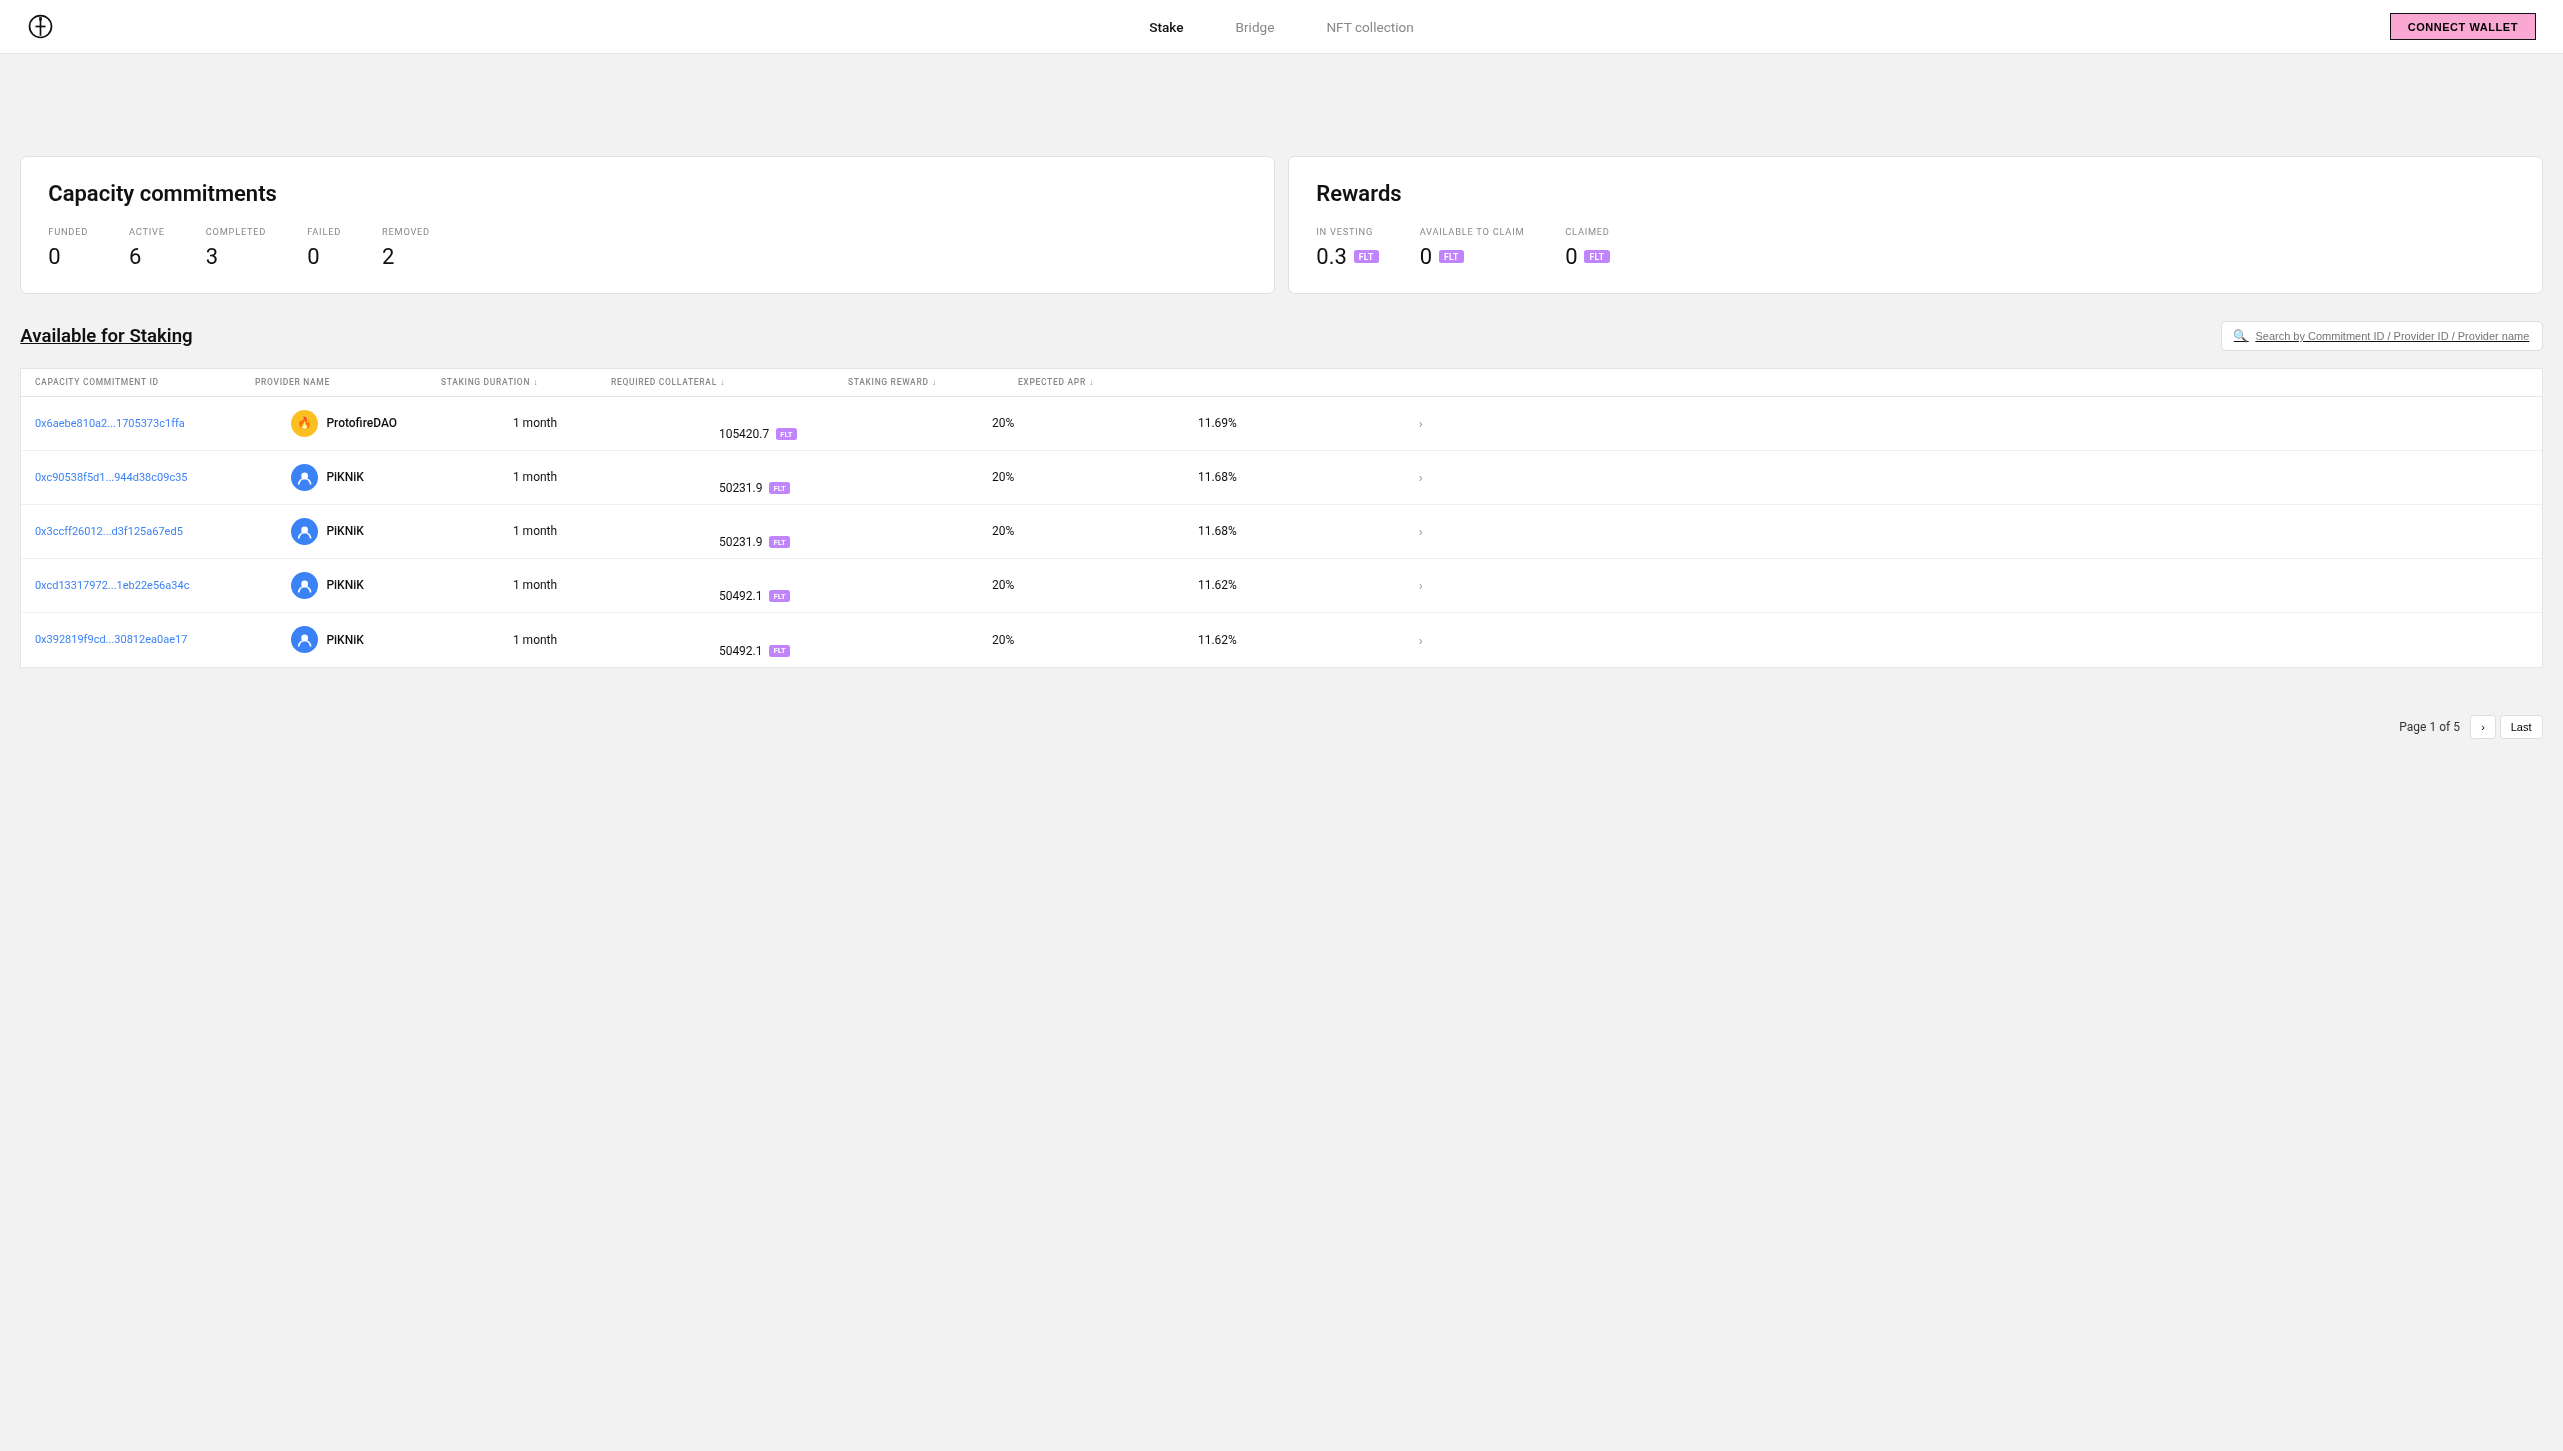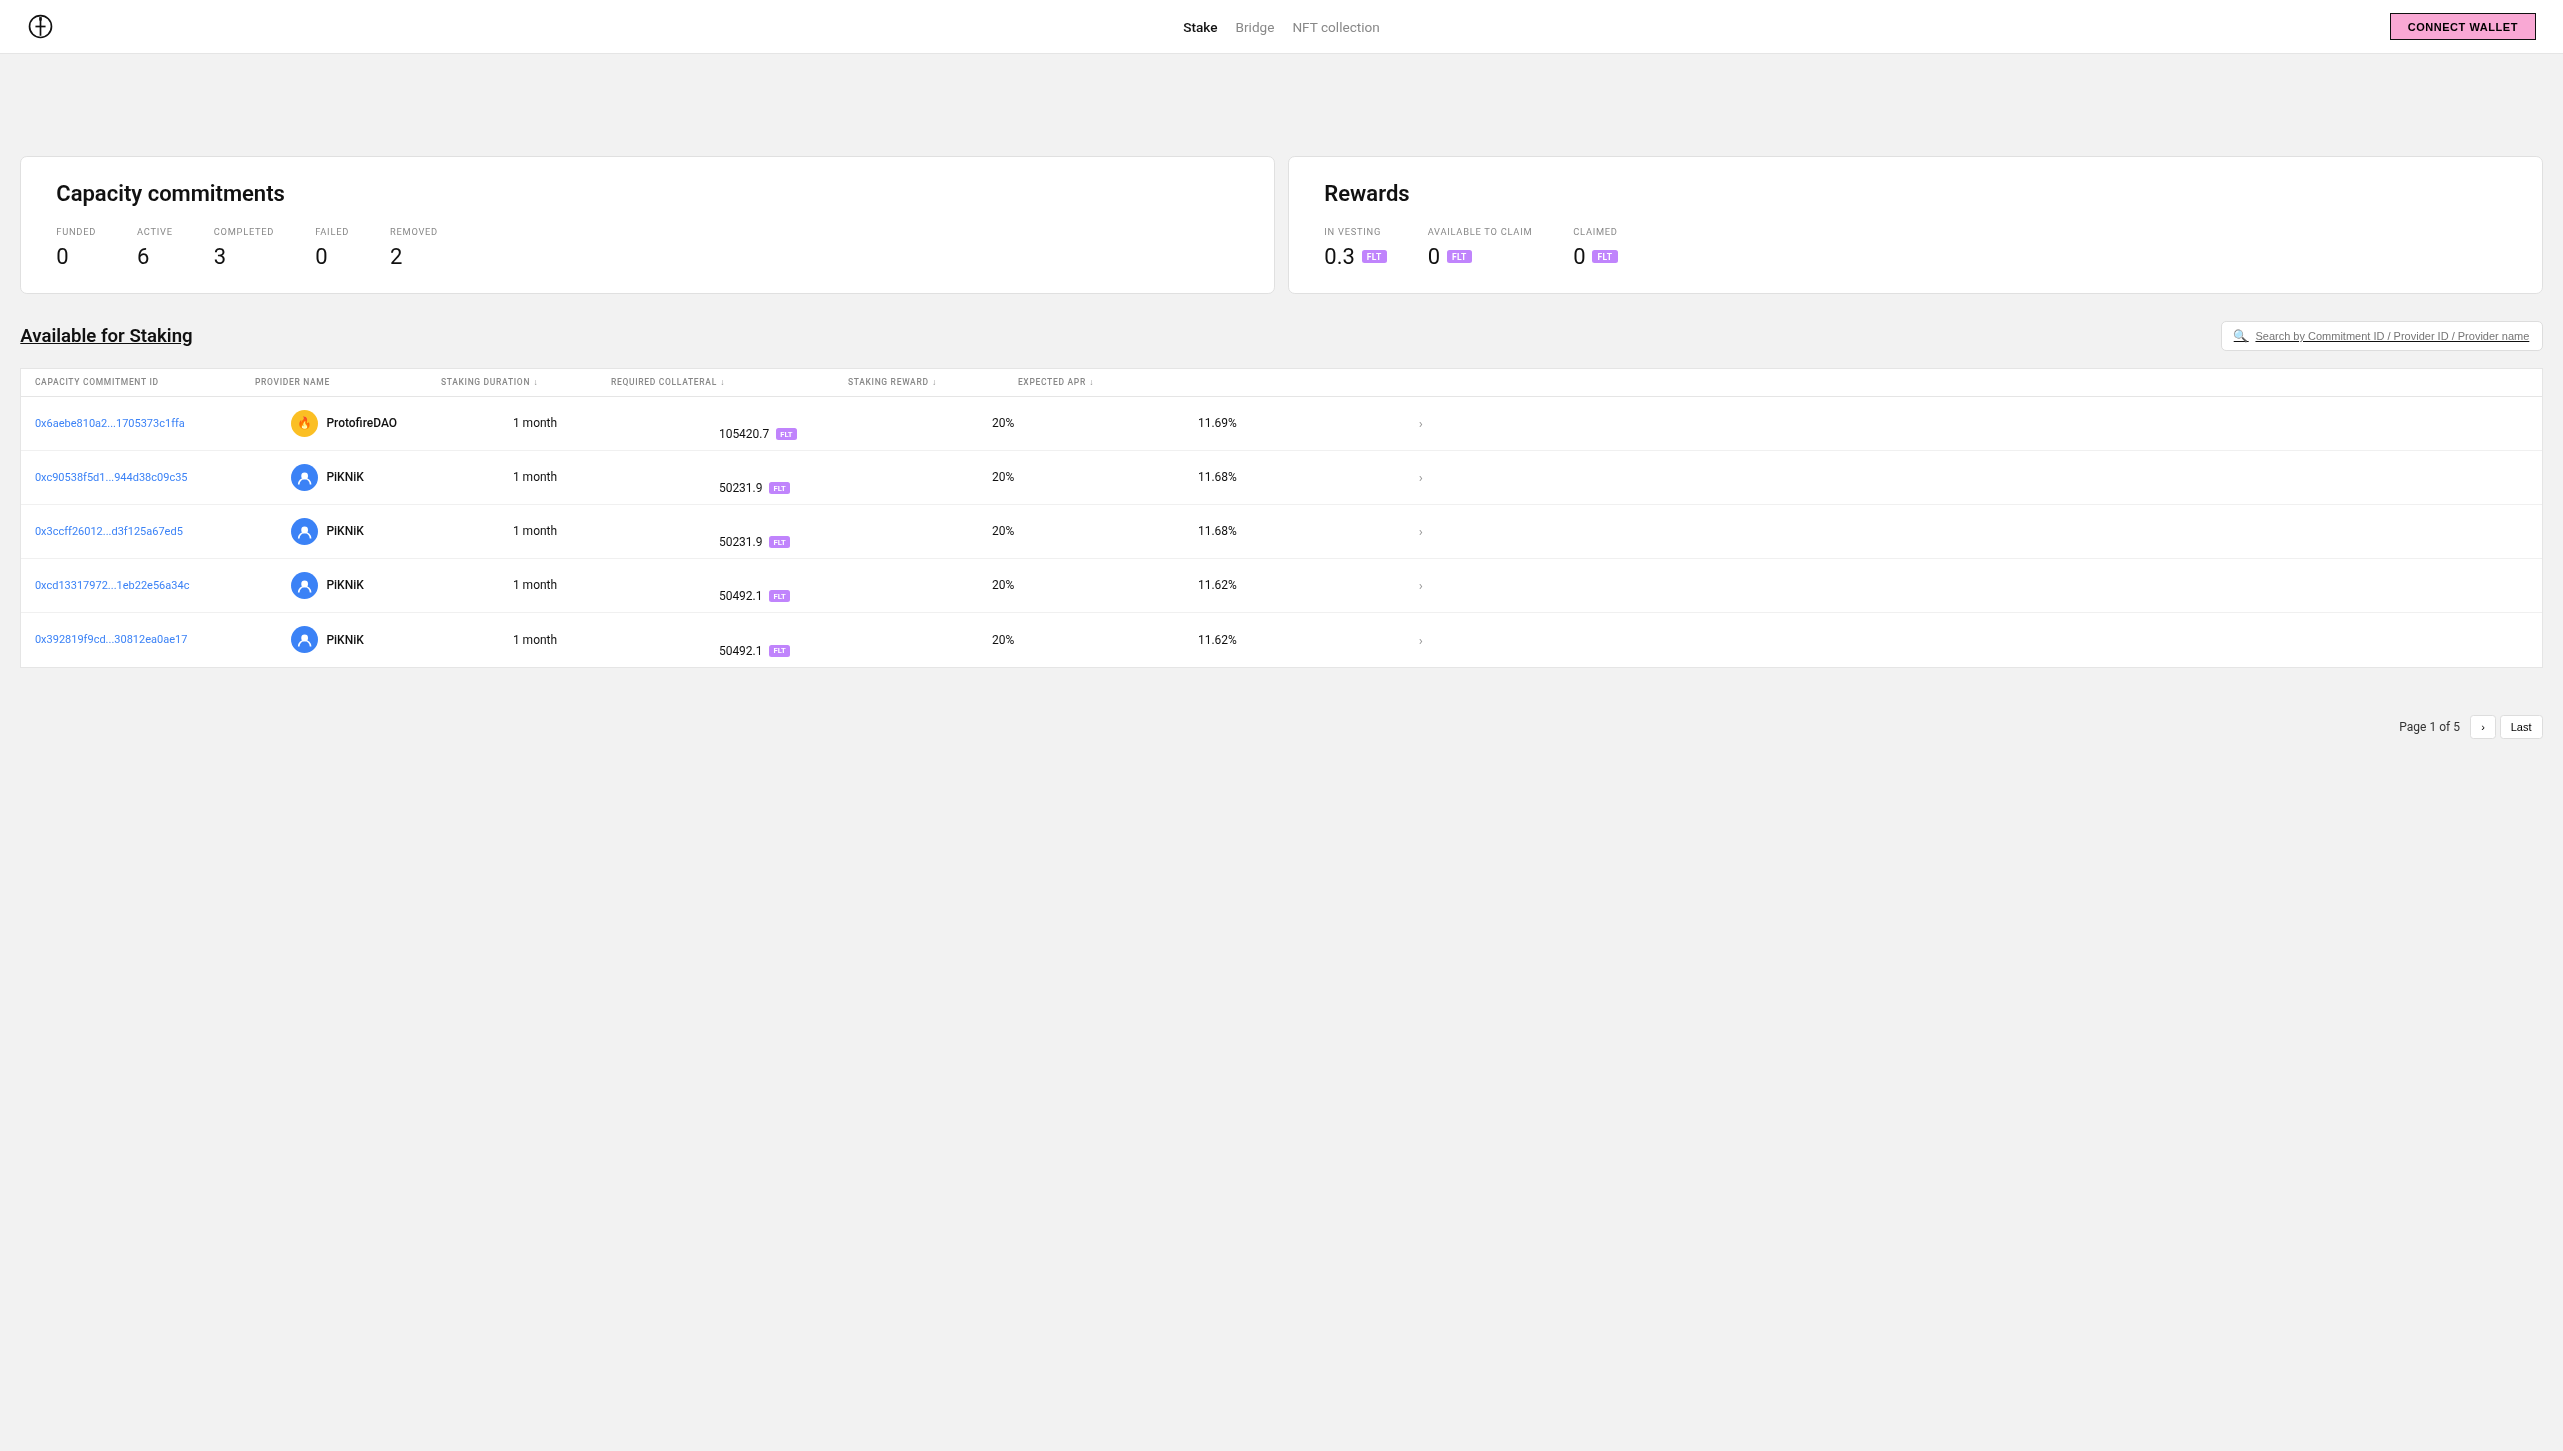--- a/index.html
+++ b/index.html
@@ -21,21 +21,21 @@
       border-bottom: 0.8px solid #e5e5e5;
       position: relative;
     }
     .header-logo {
       display: flex;
       align-items: center;
     }
     .header-nav {
       display: flex;
       align-items: flex-end;
-      gap: 18px;
+      gap: 52px;
       position: absolute;
       left: 50%;
       transform: translateX(-50%);
     }
     .nav-item {
       font-size: 13.6px;
       cursor: pointer;
       color: #888;
       text-decoration: none;
       padding: 3.4px 0;
@@ -69,21 +69,21 @@
     .cards-row {
       display: grid;
       grid-template-columns: 1fr 1fr;
       gap: 13.6px;
       margin-bottom: 27px;
     }
     .card {
       background: #fff;
       border: 0.8px solid #e0e0e0;
       border-radius: 6.8px;
-      padding: 24px 35px;
+      padding: 24px 27px;
     }
     .card-title {
       font-size: 22px;
       font-weight: 600;
       margin-bottom: 20.3px;
     }
     .card-stats {
       display: flex;
       gap: 41px;
     }

